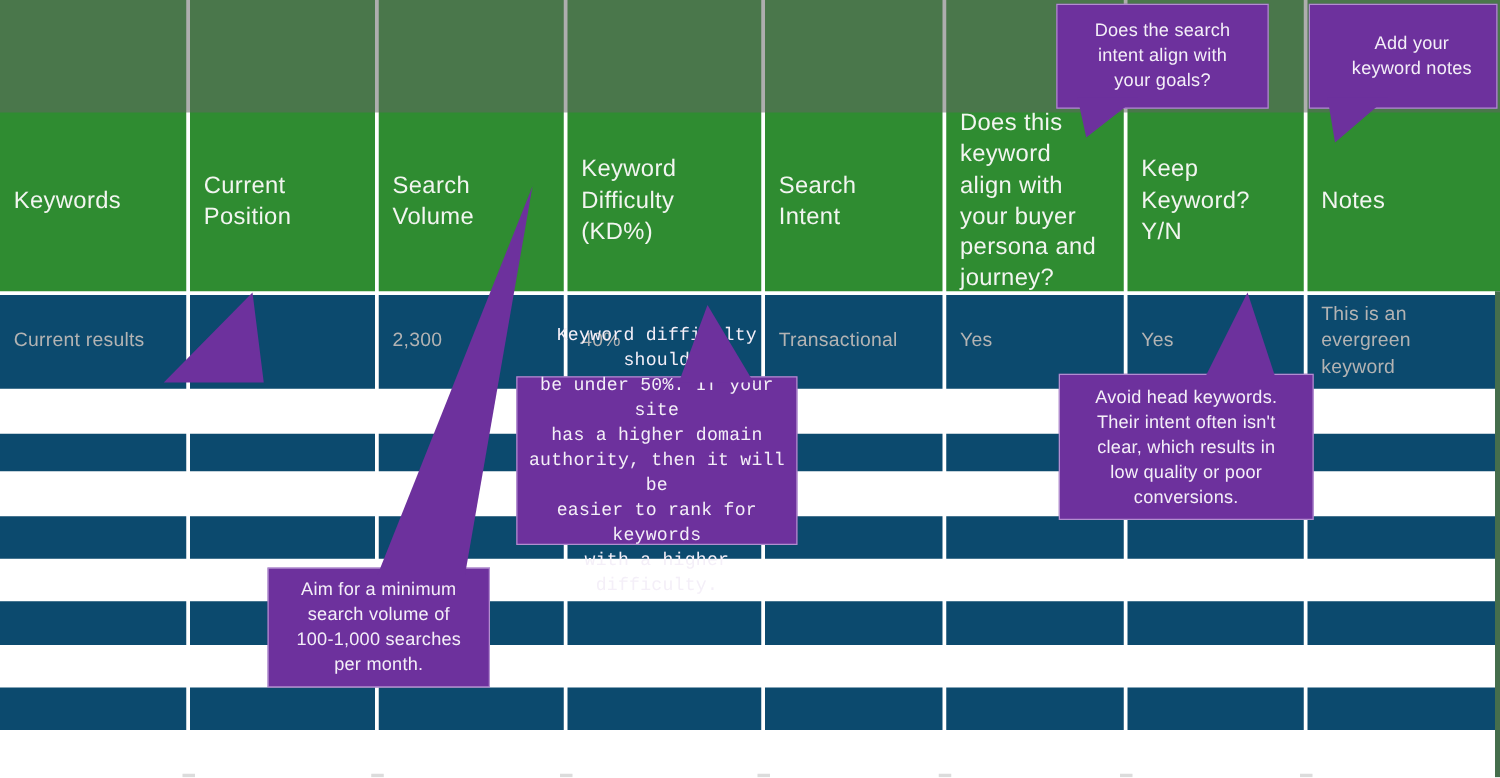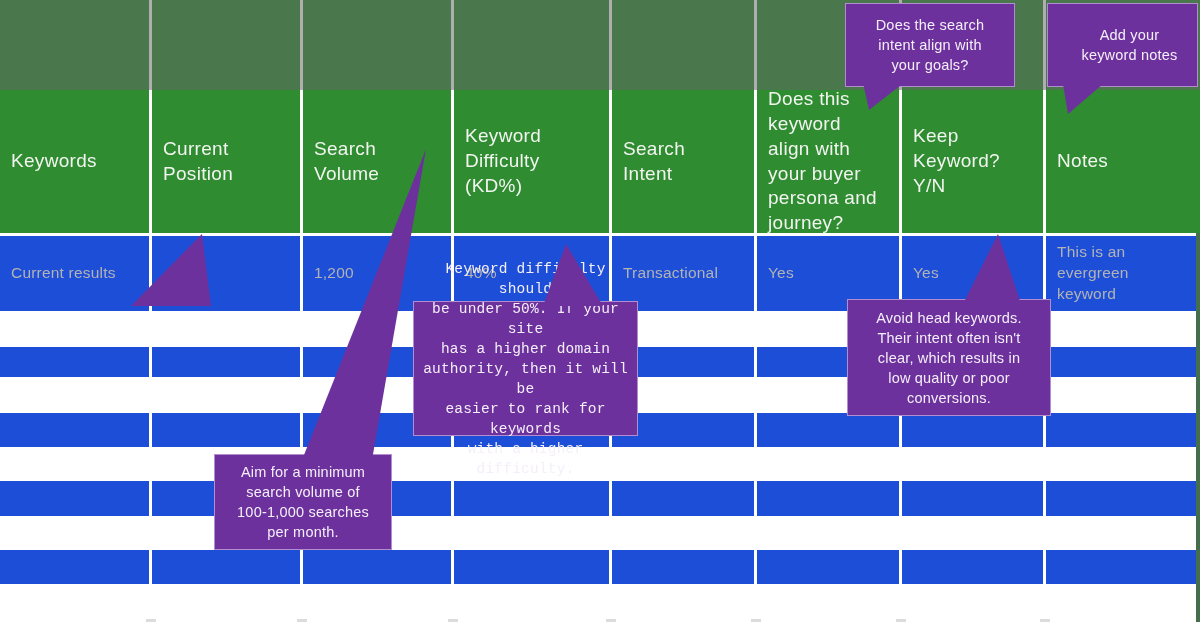--- a/index.html
+++ b/index.html
@@ -19,21 +19,21 @@
     display:flex; align-items:center;
     padding:90px 8px 0 11px;
   }
   .header-cell span {
     color:#F2F5F0; font-size:19px; line-height:1.3; letter-spacing:.3px;
     white-space:pre-line;
   }
   
   .row1 { margin-top:3px; height:75px; }
   .data-cell {
-    background:#1d4ed8; display:flex; align-items:center;
+    background:#0c4a6e; display:flex; align-items:center;
     padding:0 8px 0 11px;
   }
   .data-cell span {
     color:#B3B3B3; font-size:15.5px; line-height:1.35; letter-spacing:.2px;
     white-space:pre-line;
   }
   .stripe .data-cell { padding:0; }
   .s1 { margin-top:36px; height:30px; }
   .s2 { margin-top:36px; height:34px; }
   .s3 { margin-top:34px; height:35px; }
@@ -109,21 +109,21 @@
   </div>
 
   <div class="grid row1">
     <div class="data-cell">
         <span>Current results</span>
       </div>
     <div class="data-cell">
         <span></span>
       </div>
     <div class="data-cell">
-        <span>1,200</span>
+        <span>2,300</span>
       </div>
     <div class="data-cell">
         <span>40%</span>
       </div>
     <div class="data-cell">
         <span>Transactional</span>
       </div>
     <div class="data-cell">
         <span>Yes</span>
       </div>

